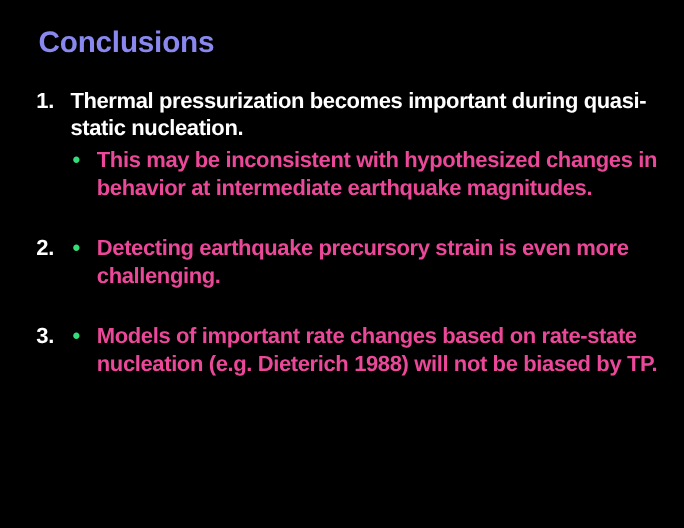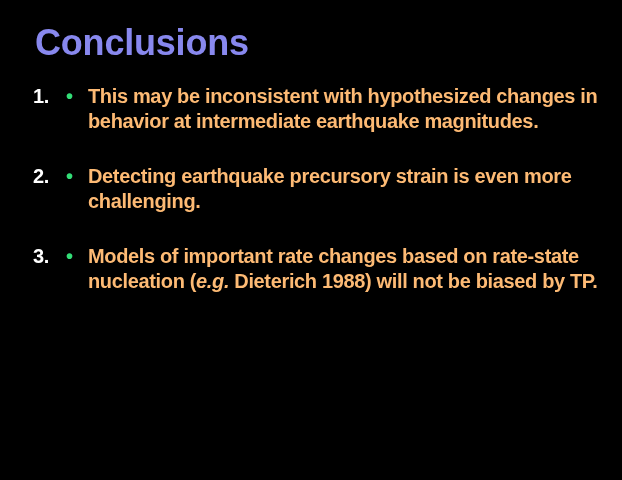--- a/index.html
+++ b/index.html
@@ -16,21 +16,21 @@
     overflow: hidden;
     font-family: "Liberation Sans", "DejaVu Sans", sans-serif;
     -webkit-font-smoothing: antialiased;
   }
 
   
   #slide-title {
     position: absolute;
     left: 35px;
     top: 24px;
-    font-size: 36px;
+    font-size: 27px;
     font-weight: bold;
     letter-spacing: -0.2px;
     color: #8888ee;
     line-height: 1.05;
     white-space: nowrap;
   }
 
   
   #body-list {
     position: absolute;
@@ -78,41 +78,41 @@
     font-size: 20px;
     line-height: 25px;
     color: #33dd77;
     font-weight: bold;
   }
   .sub-bullet-text {
     margin: 0;
     padding: 0 10px 0 88px;
     font-size: 20px;
     font-weight: bold;
-    color: #fdba74;
+    color: #ec4899;
     line-height: 25px;
     letter-spacing: -0.35px;
   }
   .sub-bullet-text .em {
-    font-style: italic;
   }
 
   .block-spacer { height: 16px; }
 </style>
 </head>
 <body>
 
 <div id="slide">
 
   <div id="slide-title">Conclusions</div>
 
   <div id="body-list">
 
     <div class="numbered-item">
       <div class="item-number">1.</div>
+      <div class="item-text">Thermal pressurization becomes important during quasi-static nucleation.</div>
       <div class="sub-bullet">
         <span class="sub-bullet-marker">•</span>
         <div class="sub-bullet-text">This may be inconsistent with hypothesized changes in behavior at intermediate earthquake magnitudes.</div>
       </div>
     </div>
 
     <div class="block-spacer"></div>
 
     <div class="numbered-item">
       <div class="item-number">2.</div>

